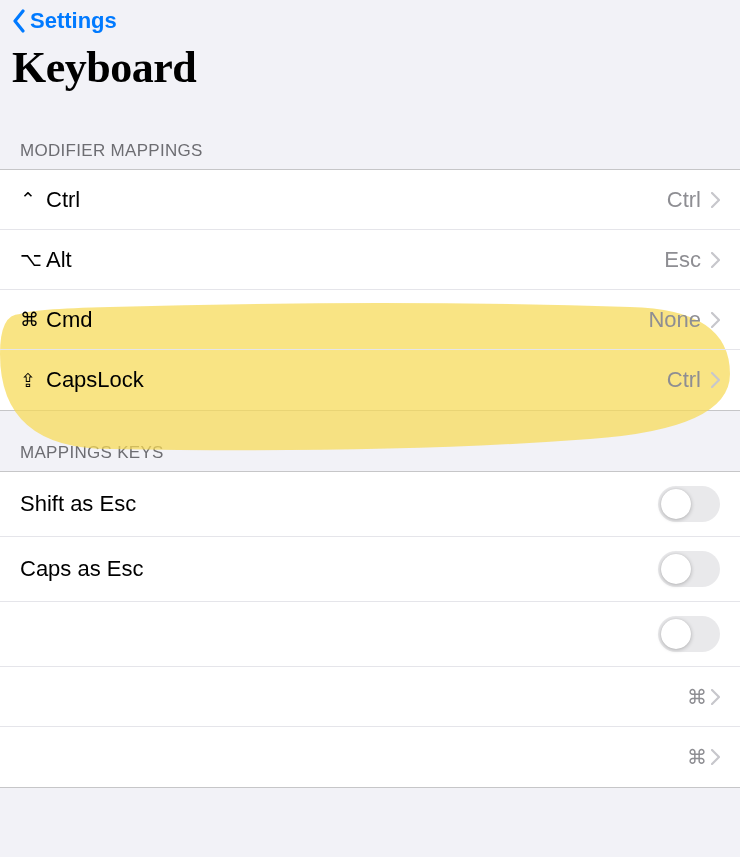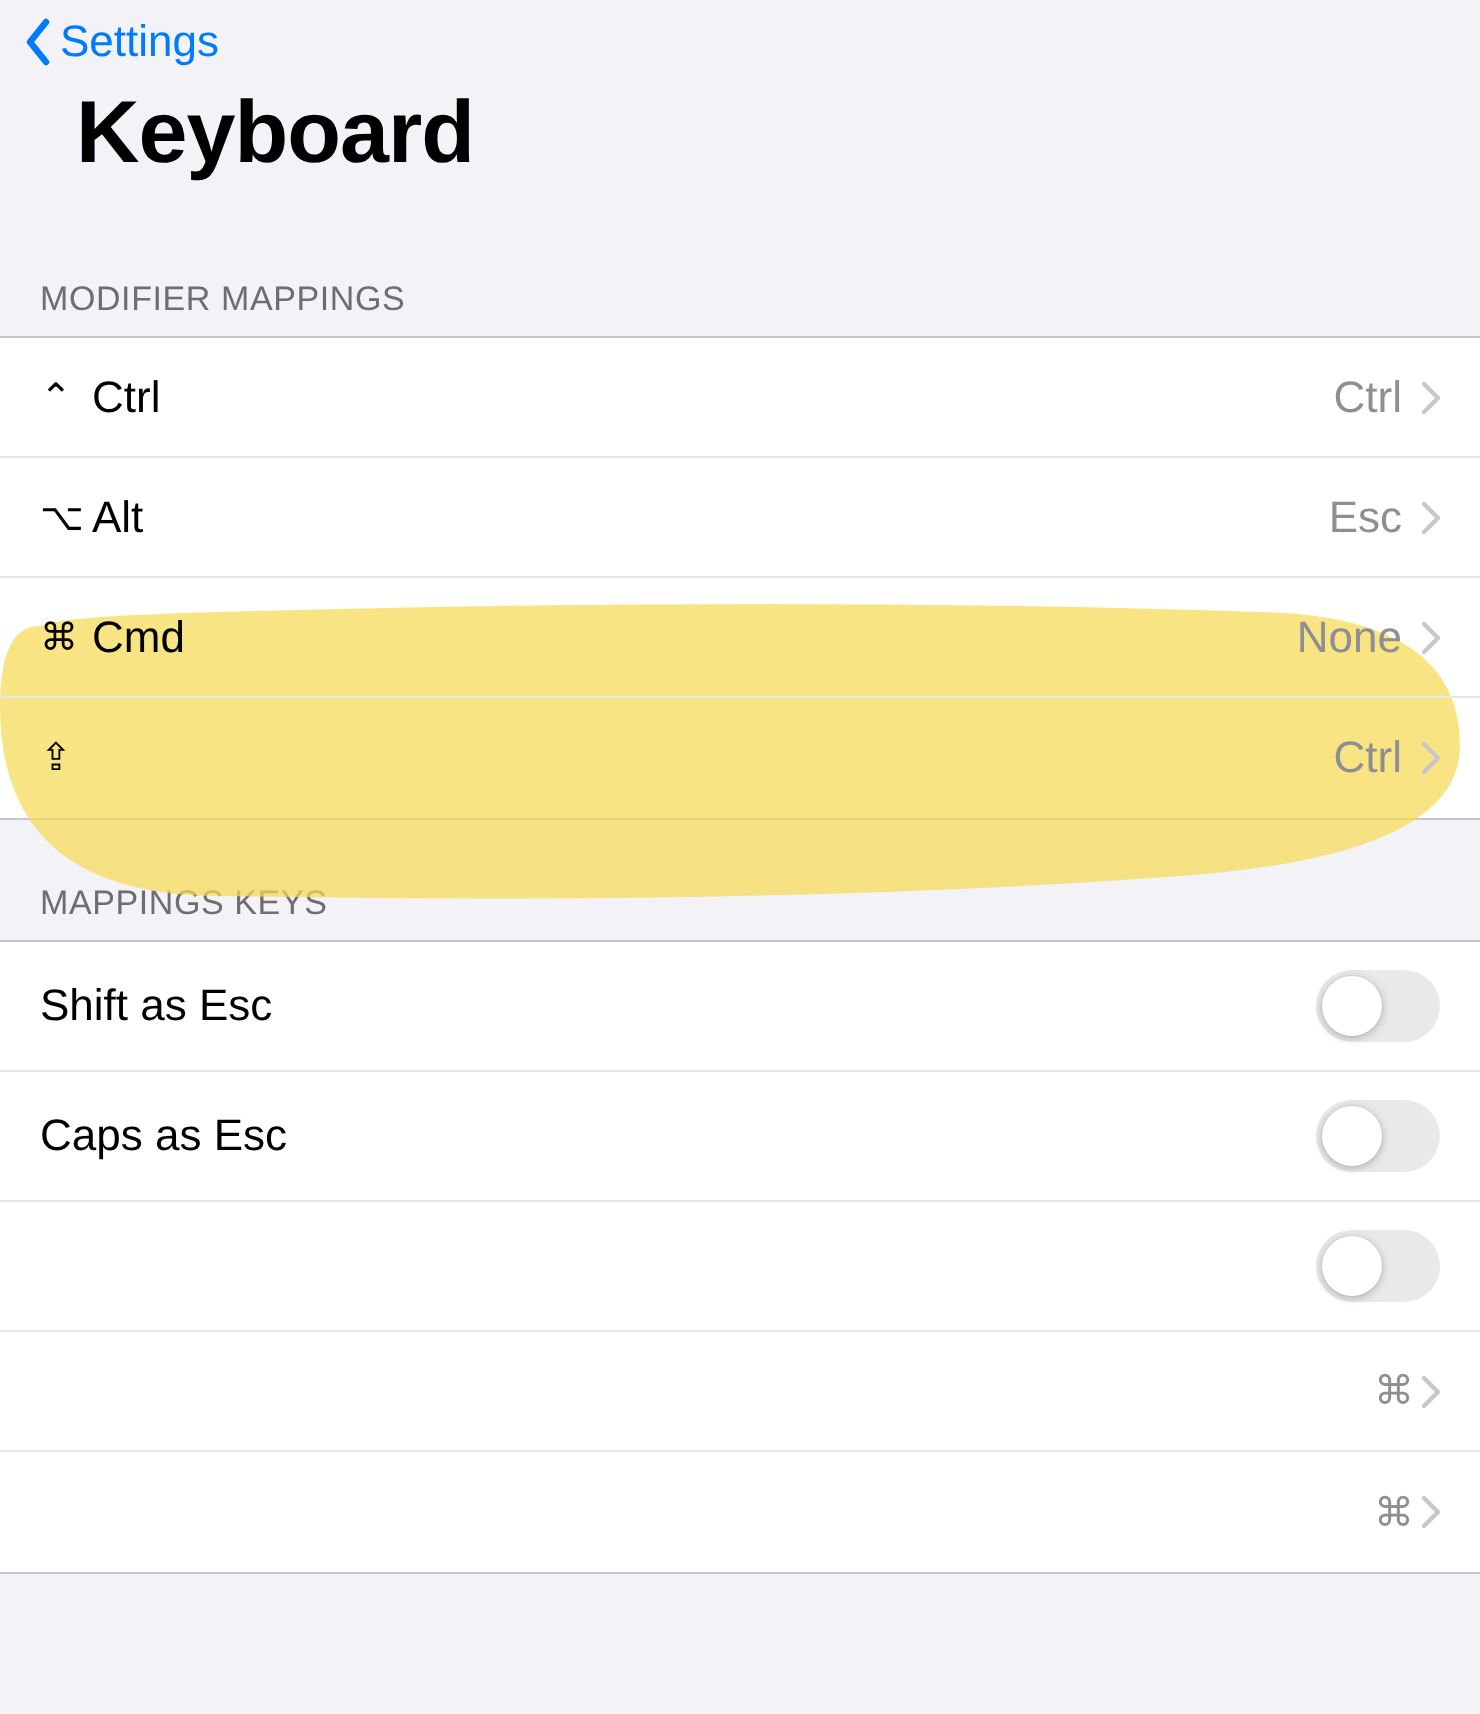--- a/index.html
+++ b/index.html
@@ -8,35 +8,37 @@
       background: #f2f2f7;
       width: 740px;
       height: 857px;
       overflow: hidden;
       position: relative;
     }
     .nav-bar {
       padding: 8px 12px 0 12px;
       display: flex;
       align-items: flex-end;
+      font-weight: bold;
     }
     .back-button {
       display: flex;
       align-items: center;
       color: #007aff;
       font-size: 22px;
       cursor: pointer;
     }
     .back-chevron {
       width: 14px;
       height: 24px;
       margin-right: 4px;
     }
     .title-bar {
-      padding: 8px 20px 16px 38px;
+      padding: 8px 20px 16px 12px;
+      font-family: Liberation Serif, serif;
     }
     .page-title {
       font-size: 44px;
       font-weight: 700;
       letter-spacing: -0.5px;
     }
     .section-header {
       padding: 32px 24px 8px 20px;
       font-size: 17px;
       color: #6d6d72;
@@ -161,20 +163,21 @@
       <span class="row-icon">⌘</span>
       <span class="row-label">Cmd</span>
       <span class="row-spacer"></span>
       <span class="row-value">None</span>
       <svg class="chevron-right" viewBox="0 0 9 16">
           <polyline points="1,1 8,8 1,15" stroke="#c7c7cc" stroke-width="2.2" fill="none" stroke-linecap="round" stroke-linejoin="round"></polyline>
         </svg>
     </div>
     <div class="row">
       <span class="row-icon">⇪</span>
+      <span class="row-label">CapsLock</span>
       <span class="row-spacer"></span>
       <span class="row-value">Ctrl</span>
       <svg class="chevron-right" viewBox="0 0 9 16">
           <polyline points="1,1 8,8 1,15" stroke="#c7c7cc" stroke-width="2.2" fill="none" stroke-linecap="round" stroke-linejoin="round"></polyline>
         </svg>
     </div>
   </div>
 </div>
 
 <div class="section-header">MAPPINGS KEYS</div>

